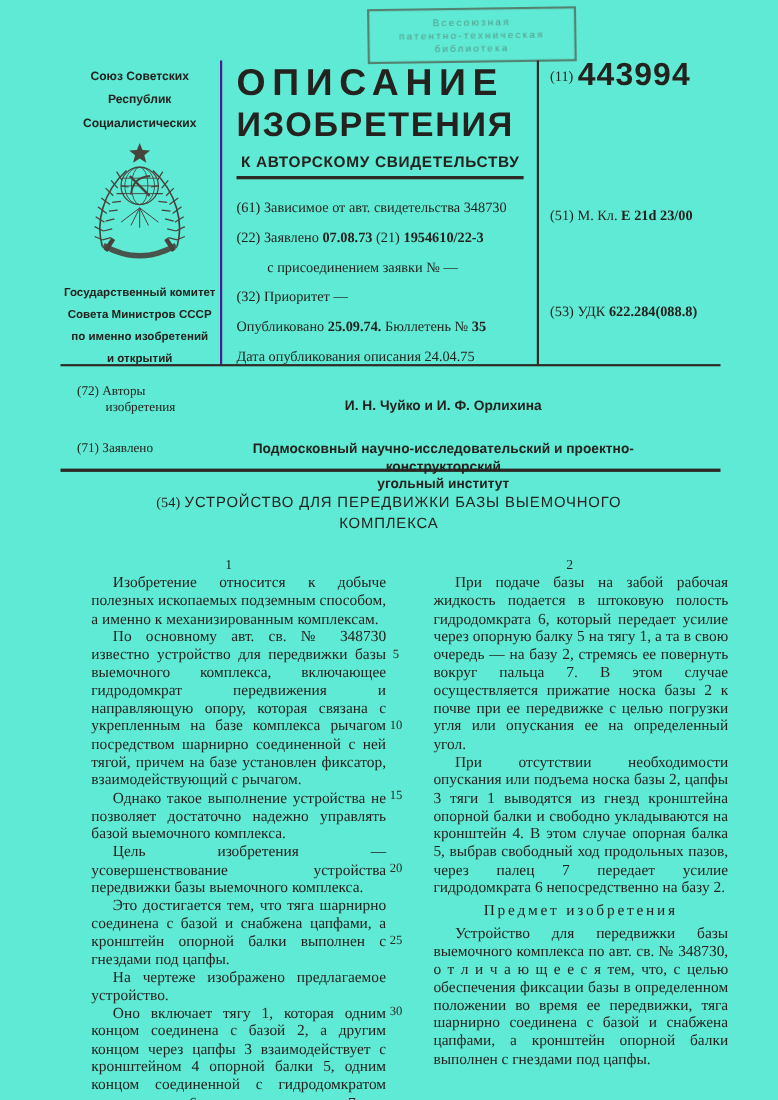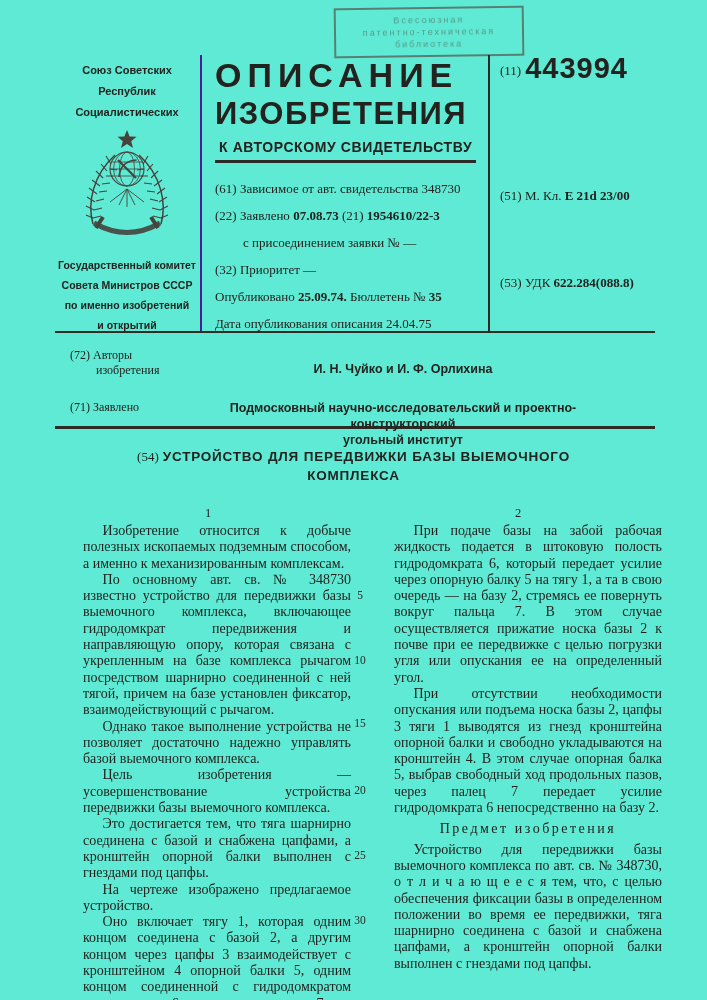--- a/index.html
+++ b/index.html
@@ -56,21 +56,21 @@
   .people-row{position:relative; margin-bottom:6px;}
   .people-code{position:absolute; left:12px; top:0; font-size:12px; line-height:15px;}
   .people-value{
     text-align:center; font-family:"Liberation Sans",sans-serif; font-weight:bold;
     font-size:12.5px; line-height:16px; padding:0 40px 0 130px;
   }
   .authors-value{padding-top:13px;}
   
   .title54{position:absolute; left:0; top:447px; width:707px; text-align:center;}
   .title54 .code{font-size:13px; font-family:"Liberation Serif",serif;}
-  .title54 .t{font-family:"Liberation Sans",sans-serif; font-weight:bold; font-size:13.5px; letter-spacing:.8px; line-height:19px;}
+  .title54 .t{font-family:"Liberation Sans",sans-serif; font-weight:normal; font-size:13.5px; letter-spacing:.8px; line-height:19px;}
   
   .body-wrap{position:absolute; left:58px; top:506px; width:604px;}
   .col-head{position:absolute; top:0; width:40px; text-align:center; font-size:12.5px;}
   .col-head-1{left:130px;} .col-head-2{left:440px;}
   .cols{display:flex; gap:18px; padding-top:17px;}
   .col{width:293px; font-size:14px; line-height:16.3px; text-align:justify;margin-left:25px;}
   .col p{margin:0; text-indent:1.4em;}
   .claims-head{text-align:center; text-indent:0 !important; letter-spacing:2.5px; margin:5px 0 4px 0 !important;}
   .gutter-num{
     position:absolute; left:285px; width:34px; text-align:center;

